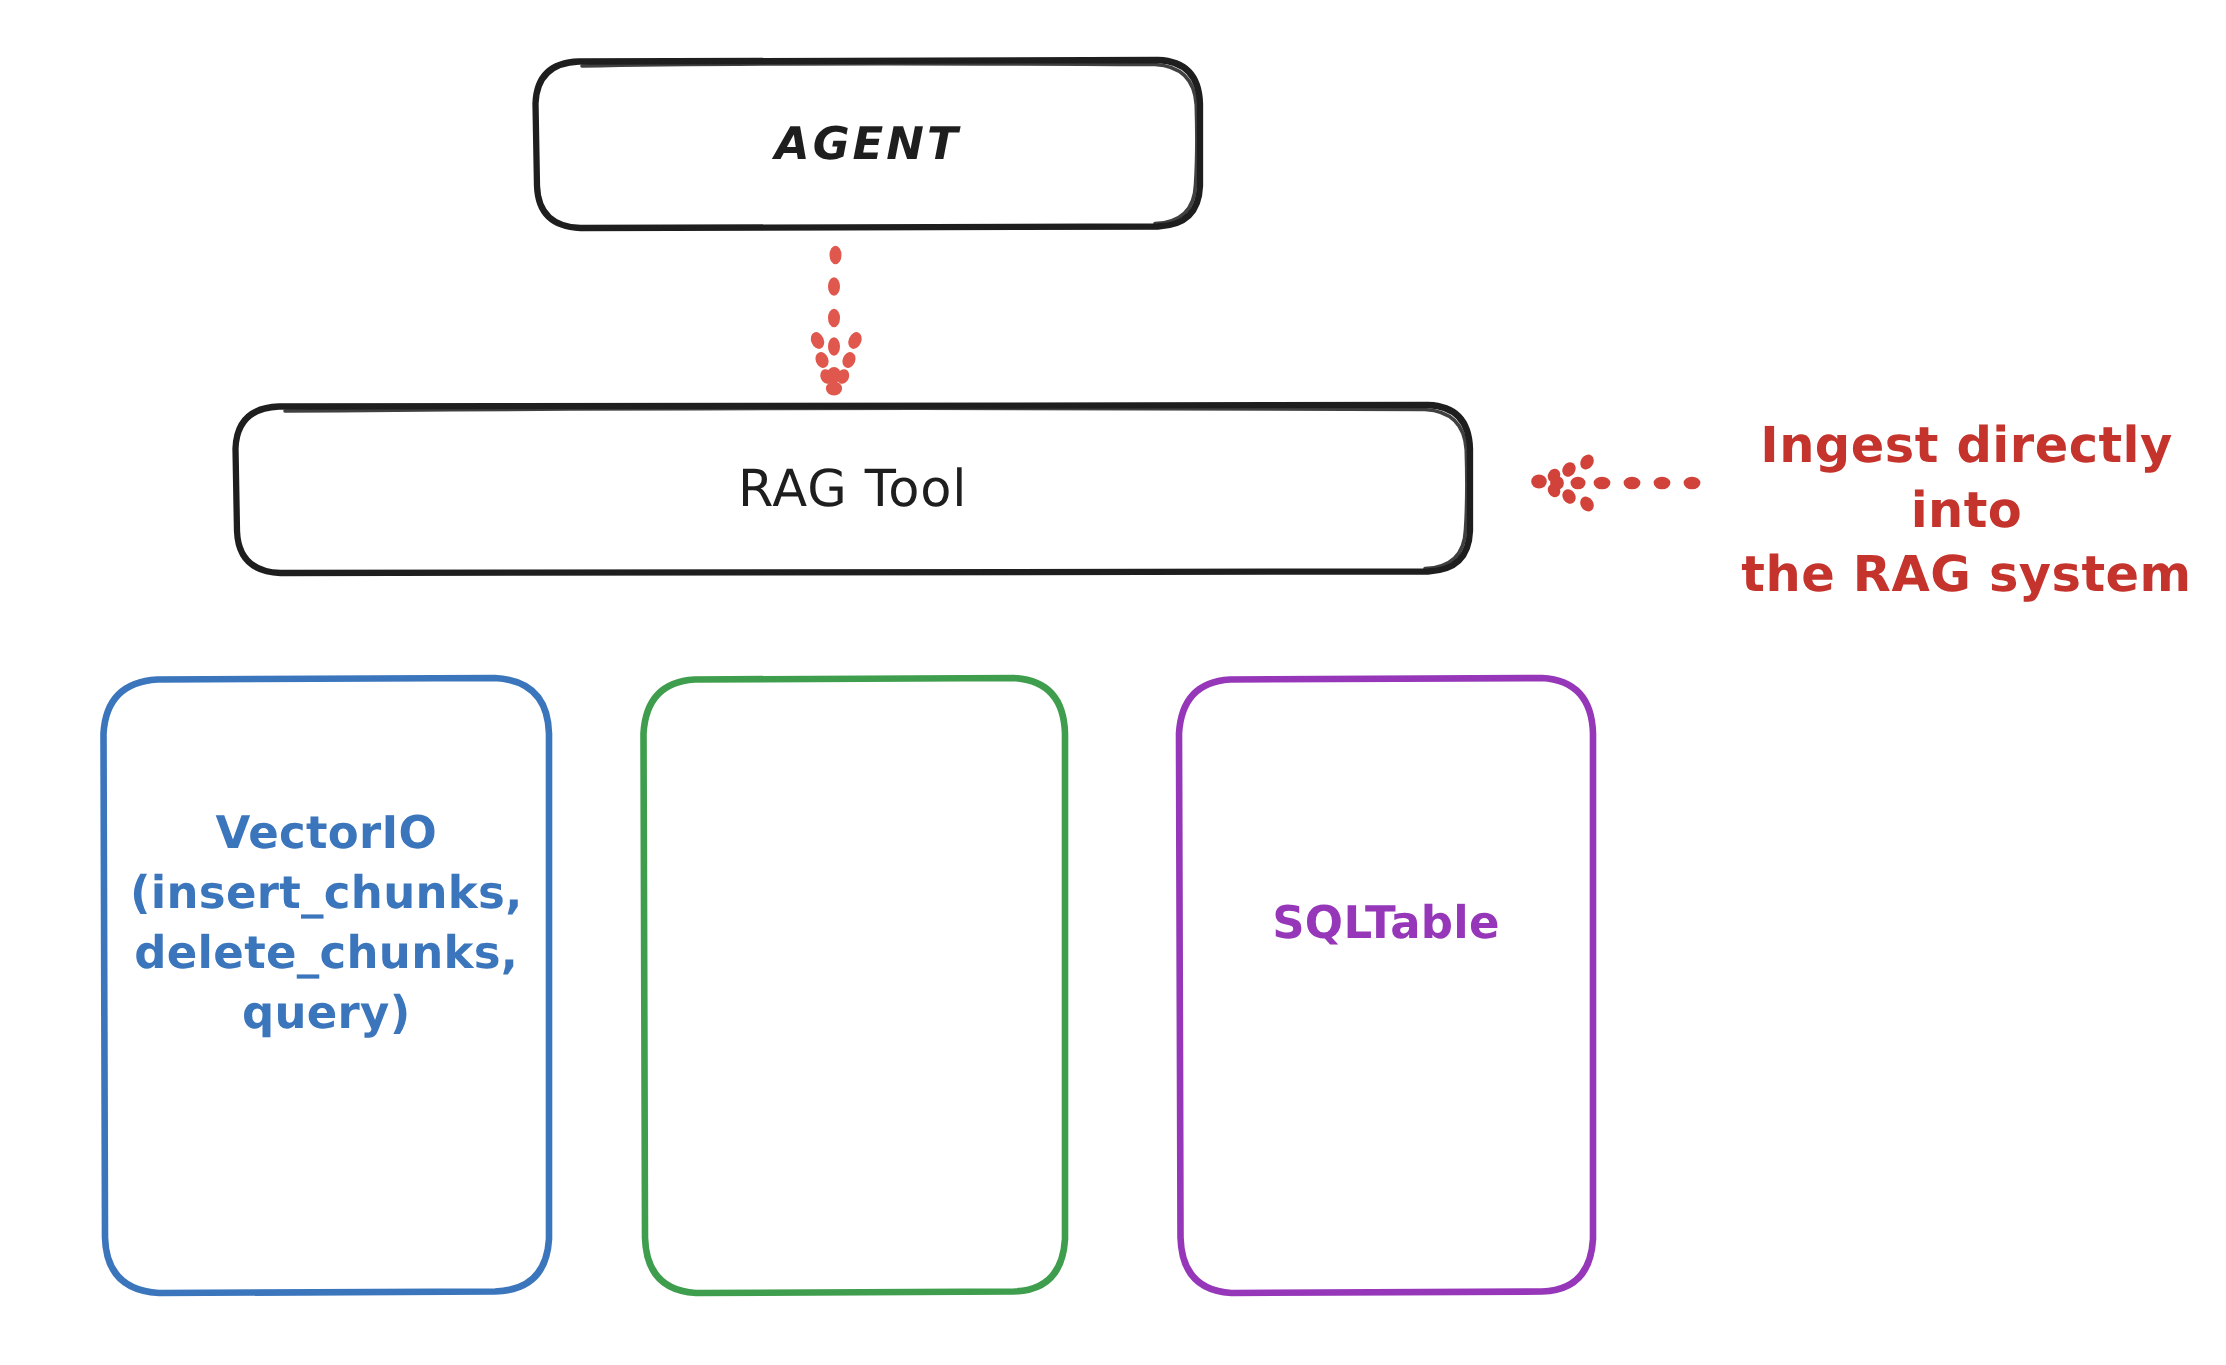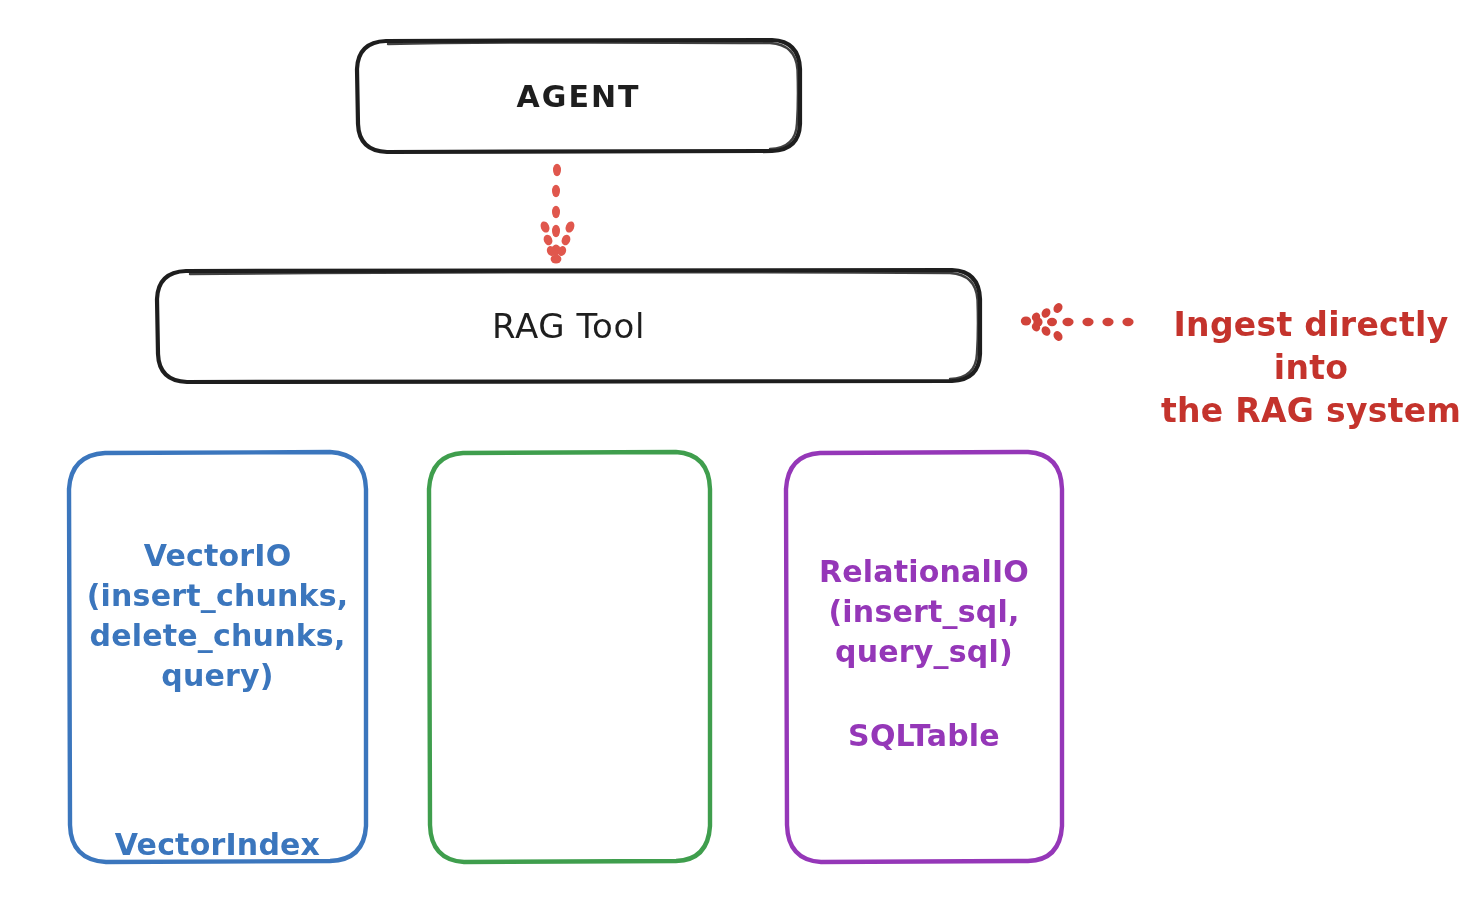--- a/index.html
+++ b/index.html
@@ -43,20 +43,21 @@
     white-space: pre-line;
     line-height: 1.30;
   }
 
   
   #agent-node {
     left: 357px; top: 40px; width: 443px; height: 112px;
   }
   #agent-node .node-label {
     font-size: 30px;
+    font-style: italic;
     font-weight: 700;
     letter-spacing: 2.0px;
     color: #1e1e1e;
   }
 
   
   #rag-node {
     left: 157px; top: 270px; width: 823px; height: 112px;
   }
   #rag-node .node-label {
@@ -79,21 +80,21 @@
     letter-spacing: 0.2px;
   }
   .store-card .index-label {
     font-size: 30px;
     font-weight: 600;
     letter-spacing: 0.2px;
     margin-top: 46px;
   }
 
   #vector-node {
-    left: 69px; top: 452px; width: 297px; height: 410px; justify-content: space-between;
+    left: 69px; top: 452px; width: 297px; height: 410px;
   }
   #vector-node .api-label, #vector-node .index-label { color: #3b76bd; }
 
   #keyvalue-node {
     left: 429px; top: 452px; width: 281px; height: 410px;
     padding-top: 100px;
   }
   #keyvalue-node .api-label, #keyvalue-node .index-label { color: #3f9e4d; }
 
   #relational-node {
@@ -108,21 +109,20 @@
     left: 1146px;
     top: 276px;
     width: 330px;
     text-align: center;
     font-size: 33px;
     font-weight: 600;
     line-height: 1.30;
     color: #c4332c;
     white-space: pre-line;
     letter-spacing: 0.3px;
-    margin-top: 28px;
   }
 </style>
 </head>
 <body>
 
 <div class="canvas">
 
   <svg class="sketch" viewBox="0 0 1484 910">
 
     <g>
@@ -190,29 +190,25 @@
 
   <div class="node" id="rag-node">
     <div class="node-label">RAG Tool</div>
   </div>
 
   <div class="node store-card" id="vector-node">
     <div class="api-label">VectorIO
 (insert_chunks,
 delete_chunks,
 query)</div>
-    <div class="index-label">VectorIndex</div>
   </div>
 
   <div class="node store-card" id="keyvalue-node">
   </div>
 
   <div class="node store-card" id="relational-node">
-    <div class="api-label">RelationalIO
-(insert_sql,
-query_sql)</div>
     <div class="index-label">SQLTable</div>
   </div>
 
   <div id="ingest-annotation">Ingest directly into
 the RAG system</div>
 
 </div>
 
 </body></html>

